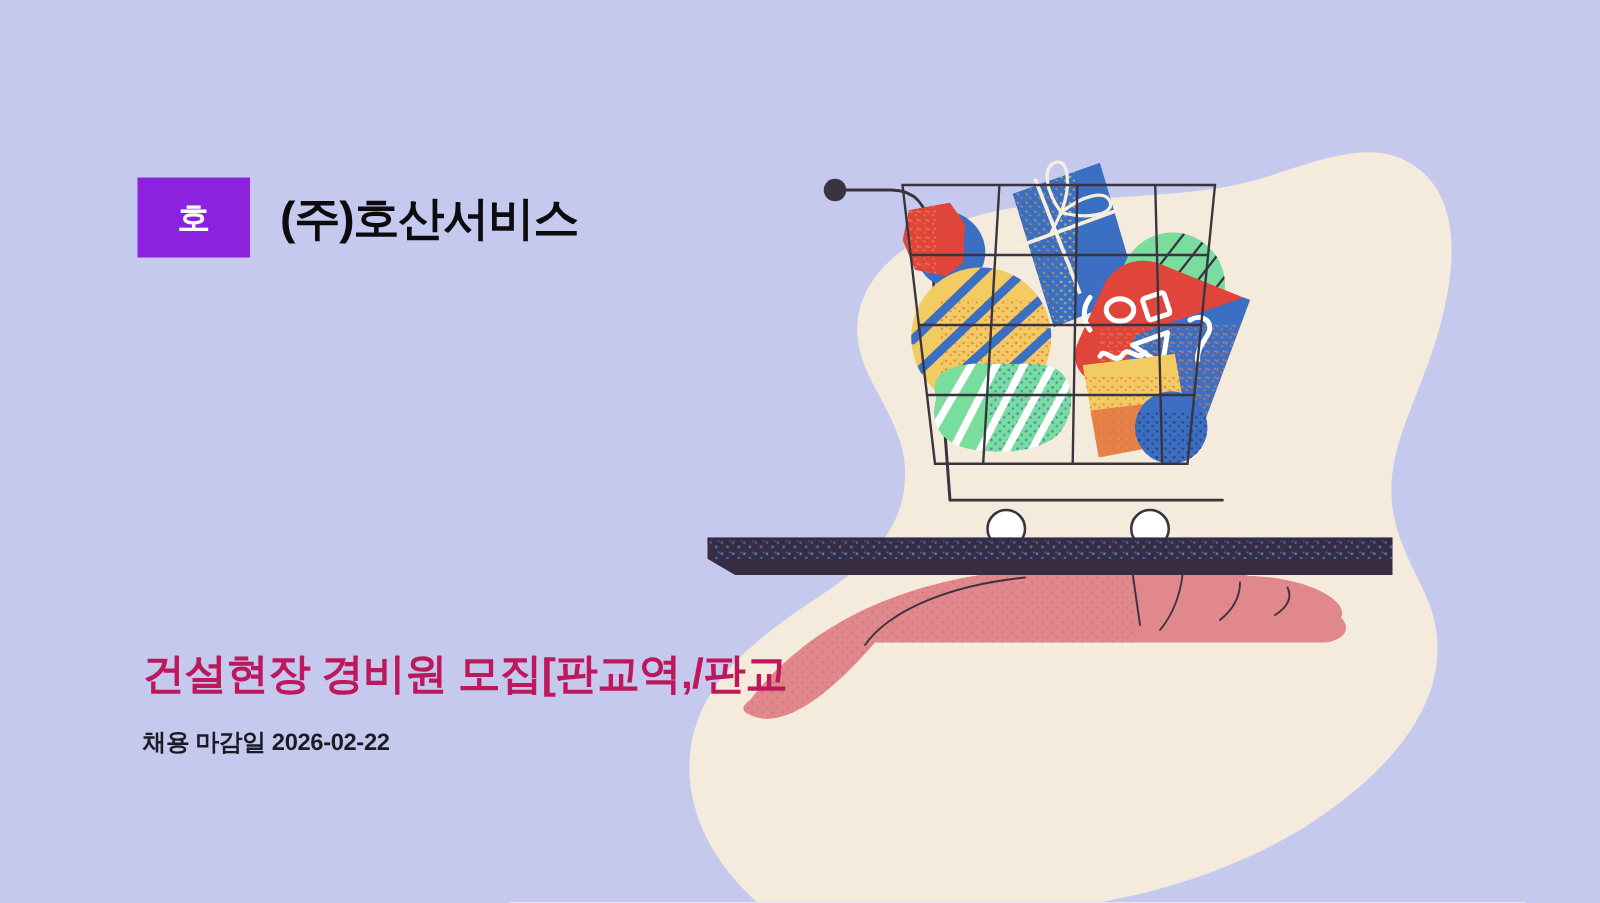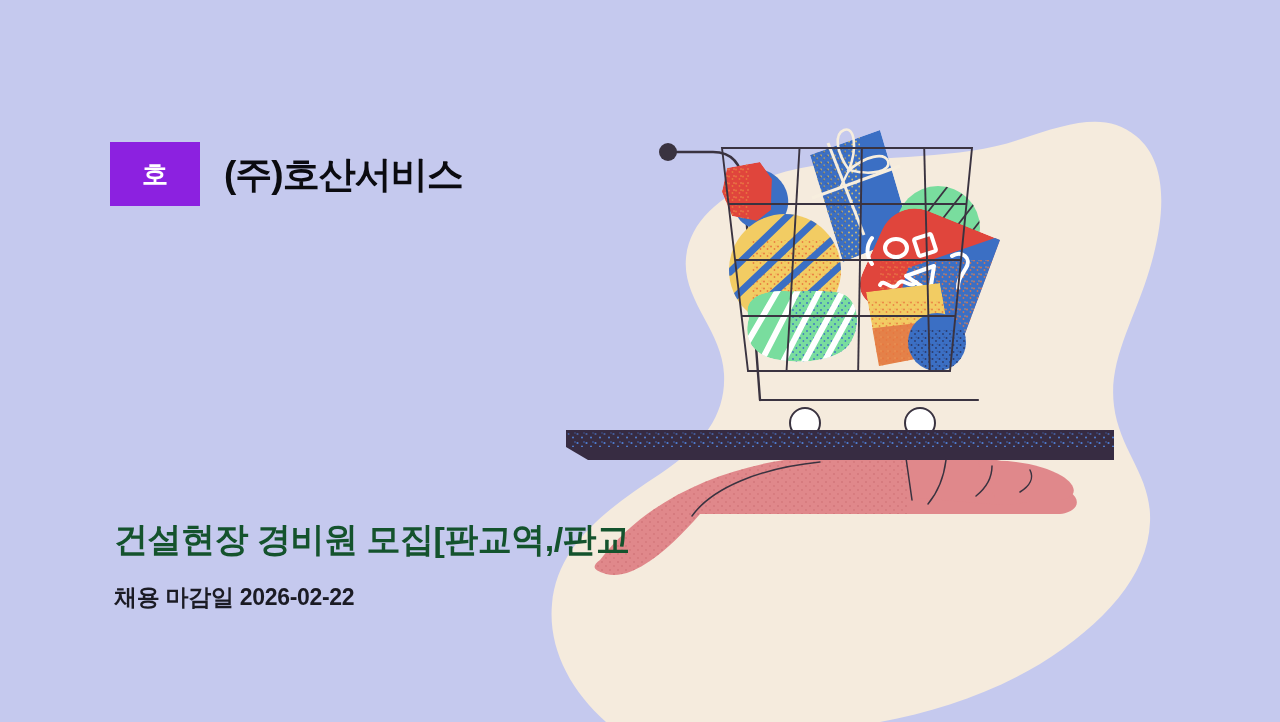--- a/index.html
+++ b/index.html
@@ -69,31 +69,31 @@
     white-space: nowrap;
     letter-spacing: -1px;
   }
 
   .job-title {
     position: absolute;
     left: 114px;
     top: 518px;
     font-size: 34px;
     font-weight: 700;
-    color: #14532d;
+    color: #be185d;
     line-height: 1.25;
     white-space: nowrap;
     letter-spacing: -0.5px;
   }
 
   .deadline {
     position: absolute;
     left: 114px;
     top: 583px;
-    font-size: 23px;
+    font-size: 19px;
     font-weight: 700;
     color: #1b1b24;
     line-height: 1.3;
     white-space: nowrap;
     letter-spacing: -0.3px;
   }
 </style>
 </head>
 <body>
 

